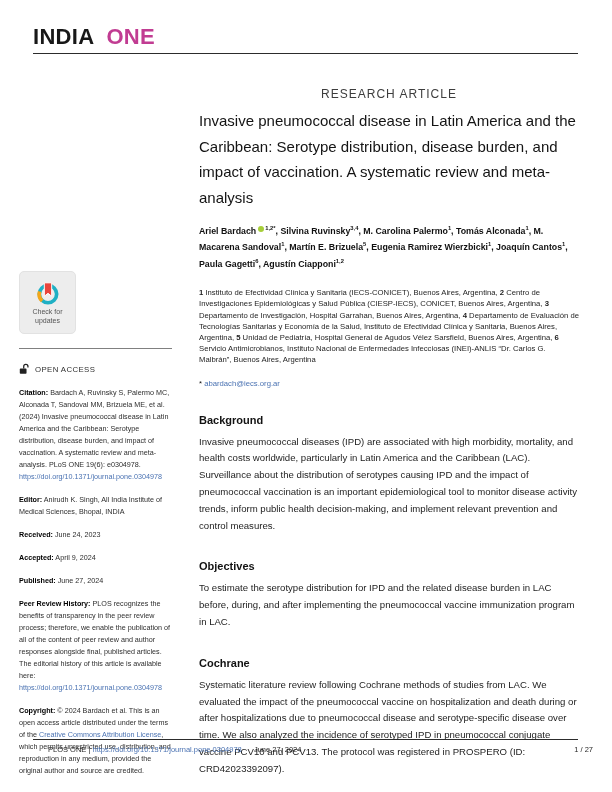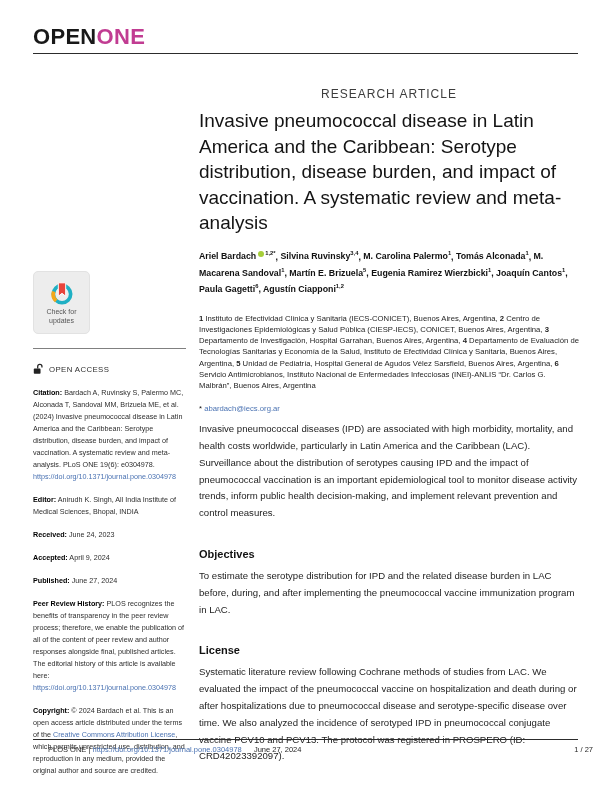--- a/index.html
+++ b/index.html
@@ -5,37 +5,37 @@
   * { box-sizing: border-box; }
   html,body { margin:0; padding:0; background:#ffffff; }
   .page {
     position:relative; width:612px; height:792px; background:#fff; overflow:hidden;
     font-family:"Liberation Sans", sans-serif; color:#1d1d1d;
   }
   a { color:#4a72b2; text-decoration:none; }
 
   
   .logo { position:absolute; left:33px; top:24px; font-size:22px; font-weight:700; letter-spacing:0.3px; color:#181818; }
-  .logo .one { color:#C13C92; margin-left:0; }
+  .logo .one { color:#C13C92; margin-left:12px; }
   .header-rule { position:absolute; left:33px; top:53px; width:545px; height:1px; background:#2c2c2c; }
 
   
-  .sidebar { position:absolute; left:33px; top:271px; width:153px; }
+  .sidebar { position:absolute; left:19px; top:271px; width:153px; }
   .crossmark { width:57px; height:63px; background:#ededed; border:1px solid #e2e2e2; border-radius:5px;
     display:flex; flex-direction:column; align-items:center; justify-content:center; gap:2px; cursor:pointer; }
   .cm-text { font-size:7px; line-height:8.5px; color:#555; text-align:center; }
   .side-rule { margin-top:14px; border-top:1px solid #808080; width:100%; }
   .oa-row { margin-top:13px; display:flex; align-items:center; gap:5px; font-size:7.8px; letter-spacing:0.4px; color:#2f2f2f; }
   .sb { margin:11px 0 0; font-size:7.2px; line-height:12px; color:#2d2d2d; }
   .sb b { color:#000; }
 
   
   .main { position:absolute; left:199px; top:87px; width:380px; }
   .kicker { font-size:12px; letter-spacing:1px; color:#3d3d3d;text-align:center; }
-  .title { margin:7px 0 0; font-size:19px; font-weight:400; line-height:25.5px; color:#141414; }
+  .title { margin:7px 0 0; font-size:15px; font-weight:400; line-height:25.5px; color:#141414; }
   .authors { margin-top:12px; font-size:8.8px; font-weight:700; line-height:13.5px; color:#111; }
   .authors sup { font-size:5.8px; }
   .orcid-dot { display:inline-block; width:6px; height:6px; border-radius:50%; background:#A6CE39; margin:0 1px 0 2px; vertical-align:2px; }
   .affils { margin:16px 0 0; font-size:7.7px; line-height:11.2px; color:#242424; }
   .correspondence { margin:13px 0 8px; font-size:7.7px; color:#111; }
   .abstract-h { margin:22px 0 0; font-size:16.5px; font-weight:400; color:#202020; }
   .section-h { margin:26px 0 0; font-size:11px; font-weight:700; color:#121212; }
   .body-p { margin:8px 0 0; font-size:9.6px; line-height:16.8px; color:#1d1d1d; }
 
   
@@ -43,21 +43,21 @@
   .footer { position:absolute; left:48px; top:745px; width:545px; display:flex; justify-content:space-between;
     font-size:7.5px; color:#1f1f1f;text-align:right; }
   .footer .date { margin-left:10px; }
 </style>
 </head>
 <body>
 
 <div class="page">
 
   <div class="logo">
-    <span>OPEN</span><span class="one" style="color: rgb(193, 60, 146);">ONE</span>
+    <span>INDIA</span><span class="one" style="color: rgb(193, 60, 146);">ONE</span>
   </div>
   <div class="header-rule"></div>
 
   <aside class="sidebar">
     <div class="crossmark">
       <svg width="26" height="26" viewBox="0 0 24 24">
         <circle cx="12" cy="13" r="8" fill="none" stroke="#1FB0C4" stroke-width="3.4"></circle>
         <path d="M4.3 10.6 A8 8 0 0 0 6.6 19.2" fill="none" stroke="#F5A71A" stroke-width="3.4"></path>
         <path d="M8.6 2.6 h6.8 v12.4 l-3.4 -2.7 l-3.4 2.7 z" fill="#E8453C" stroke="#ffffff" stroke-width="0.9"></path>
       </svg>
@@ -121,26 +121,27 @@
     <p class="authors"><span>Ariel Bardach<span class="orcid-dot"></span><sup>1,2*</sup></span>, <span>Silvina Ruvinsky<sup>3,4</sup></span>, <span>M. Carolina Palermo<sup>1</sup></span>, <span>Tomás Alconada<sup>1</sup></span>, <span>M. Macarena Sandoval<sup>1</sup></span>, <span>Martín E. Brizuela<sup>5</sup></span>, <span>Eugenia Ramirez Wierzbicki<sup>1</sup></span>, <span>Joaquín Cantos<sup>1</sup></span>, <span>Paula Gagetti<sup>6</sup></span>, <span>Agustín Ciapponi<sup>1,2</sup></span></p>
 
     <p class="affils"><b>1 </b>Instituto de Efectividad Clínica y Sanitaria (IECS-CONICET), Buenos Aires, Argentina, <b>2 </b>Centro de Investigaciones Epidemiológicas y Salud Pública (CIESP-IECS), CONICET, Buenos Aires, Argentina, <b>3 </b>Departamento de Investigación, Hospital Garrahan, Buenos Aires, Argentina, <b>4 </b>Departamento de Evaluación de Tecnologías Sanitarias y Economía de la Salud, Instituto de Efectividad Clínica y Sanitaria, Buenos Aires, Argentina, <b>5 </b>Unidad de Pediatría, Hospital General de Agudos Vélez Sarsfield, Buenos Aires, Argentina, <b>6 </b>Servicio Antimicrobianos, Instituto Nacional de Enfermedades Infecciosas (INEI)-ANLIS “Dr. Carlos G. Malbrán”, Buenos Aires, Argentina</p>
 
     <p class="correspondence">
       <span>*</span>
       <a href="#">abardach@iecs.org.ar</a>
     </p>
 
 
+    <h3 class="section-h">Background</h3>
     <p class="body-p">Invasive pneumococcal diseases (IPD) are associated with high morbidity, mortality, and health costs worldwide, particularly in Latin America and the Caribbean (LAC). Surveillance about the distribution of serotypes causing IPD and the impact of pneumococcal vaccination is an important epidemiological tool to monitor disease activity trends, inform public health decision-making, and implement relevant prevention and control measures.</p>
 
     <h3 class="section-h">Objectives</h3>
     <p class="body-p">To estimate the serotype distribution for IPD and the related disease burden in LAC before, during, and after implementing the pneumococcal vaccine immunization program in LAC.</p>
 
-    <h3 class="section-h">License</h3>
+    <h3 class="section-h">Cochrane</h3>
     <p class="body-p">Systematic literature review following Cochrane methods of studies from LAC. We evaluated the impact of the pneumococcal vaccine on hospitalization and death during or after hospitalizations due to pneumococcal disease and serotype-specific disease over time. We also analyzed the incidence of serotyped IPD in pneumococcal conjugate vaccine PCV10 and PCV13. The protocol was registered in PROSPERO (ID: CRD42023392097).</p>
   </main>
 
   <div class="footer-rule"></div>
   <div class="footer">
     <div>
       <span>PLOS ONE</span>
       <span>|</span>
       <a href="#">https://doi.org/10.1371/journal.pone.0304978</a>
       <span class="date">June 27, 2024</span>

